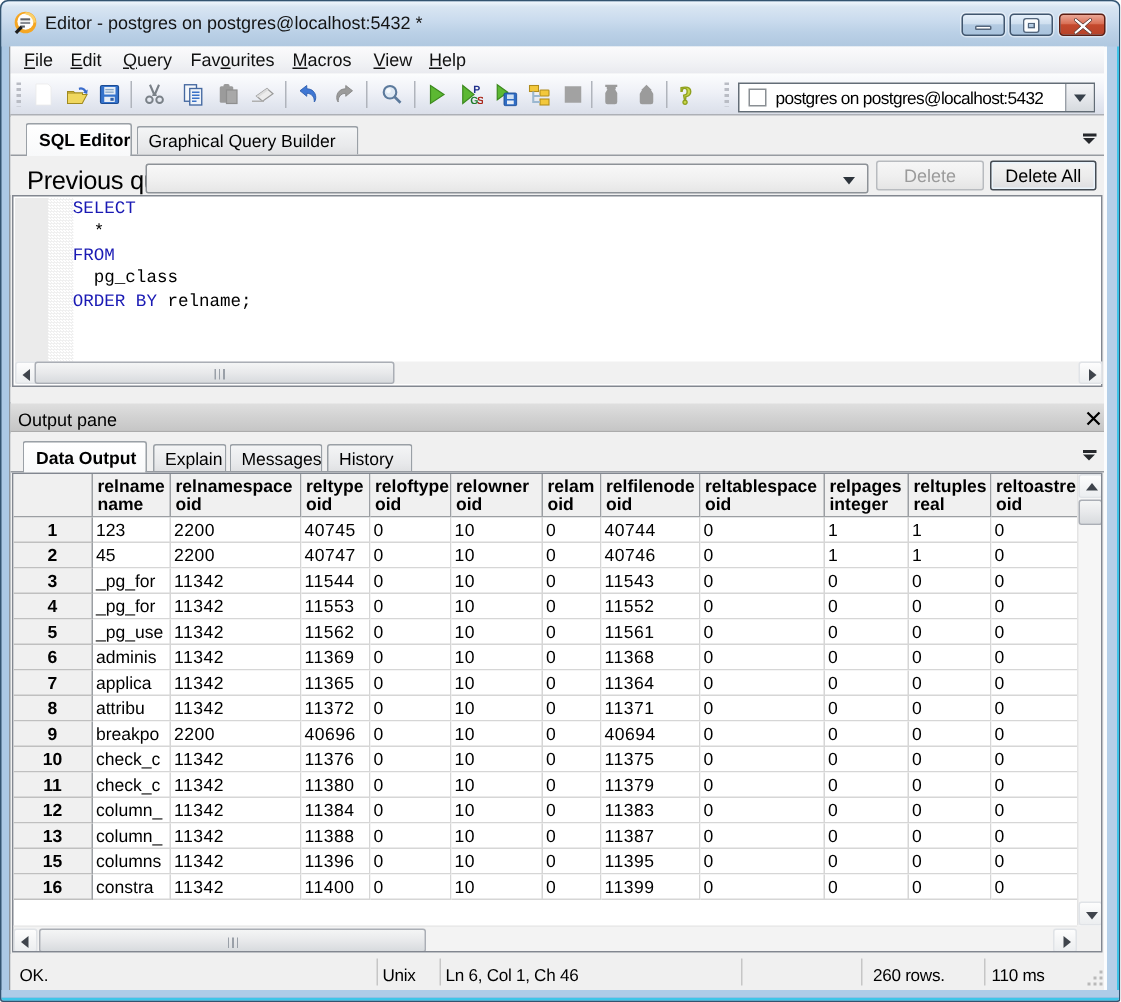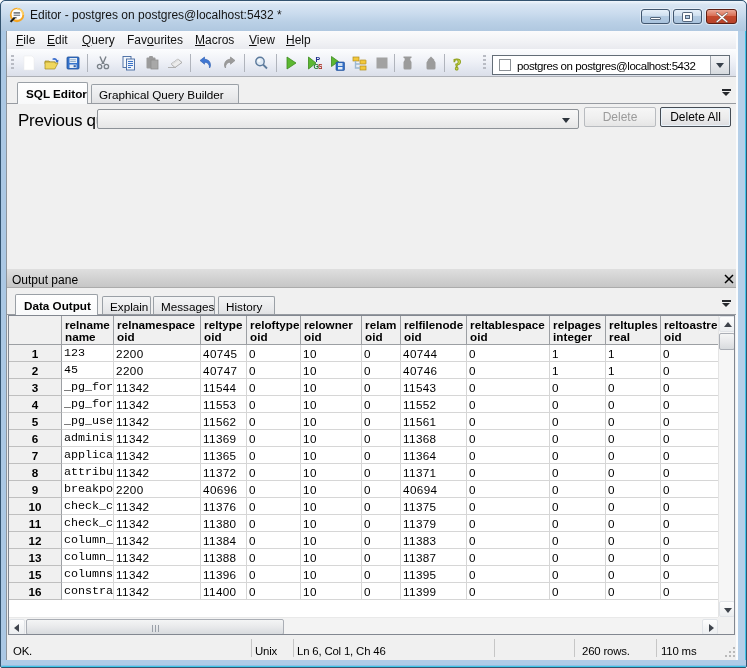--- a/index.html
+++ b/index.html
@@ -120,21 +120,21 @@
   table-layout:fixed; font-size:11.7px; }
 #gtable th { background:#f0f0f0; font-weight:bold; font-family:"Liberation Sans",sans-serif;
   border-right:1px solid #9c9fa3; border-bottom:1px solid #9c9fa3; padding:3px 0 0 3px;
   text-align:left; vertical-align:top; font-size:11.7px; line-height:12px; height:29px;
   white-space:nowrap; overflow:hidden; }
 #gtable td { background:#fff; font-family:"Liberation Sans",sans-serif; letter-spacing:0.34px; font-size:11.7px;
   border-right:1px solid #d6d6d6; border-bottom:1px solid #d6d6d6; padding:0 0 0 2px;
   height:17px; white-space:nowrap; overflow:hidden; vertical-align:middle; }
 #gtable td.rl { background:#f0f0f0; font-family:"Liberation Sans",sans-serif; letter-spacing:0; font-weight:bold;
   text-align:center; border-right:1px solid #9c9fa3; border-bottom:1px solid #bfbfbf; padding:0; }
-#gtable td.t { font-family:Liberation Mono, monospace; letter-spacing:0; }
+#gtable td.t { font-family:Liberation Sans, sans-serif; letter-spacing:0; }
 
 #gvs { position:absolute; left:709px; top:0; width:16px; height:301px; background:#f6f6f6; border-left:1px solid #e4e4e4;}
 #ghs { position:absolute; left:0; top:301px; width:709px; height:17px; background:#f3f3f3; border-top:1px solid #e9e9e9;}
 #gcorner { position:absolute; left:709px; top:301px; width:16px; height:17px; background:#f1f1f1; }
 
 
 #statusbar { position:absolute; left:7px; top:636px; width:729px; height:24px; background:#f0f0f0; font-size:0; }
 #statusbar .cell { position:absolute; top:3px; bottom:3px; border-left:1px solid #c6c6c6; }
 #statusbar .tx { position:absolute; top:9px; font-size:11.4px; letter-spacing:-0.18px; color:#000; white-space:nowrap; }
 #resize-grip { position:absolute; left:724px; top:646px; width:12px; height:12px; }
@@ -292,20 +292,36 @@
         <span style="left:8px;top:4px">SQL Editor</span>
       </div>
   </div>
 
   <div id="prevrow"></div>
   <div id="prevlbl">Previous queries</div>
   <div id="prevcombo"></div>
   <div id="btn-del" class="pbtn">Delete</div>
   <div id="btn-delall" class="pbtn">Delete All</div>
 
+  <div id="editor">
+    <div id="ed-margin"></div>
+    <div id="ed-fold"></div>
+    <div id="ed-text"><b>SELECT</b>
+  *
+<b>FROM</b>
+  pg_class
+<b>ORDER BY</b> relname;</div>
+    <div id="ed-hs">
+      <div class="sbtn harrow-l" style="left:0;top:0;width:16px;height:15px"></div>
+      <div class="sbtn harrow-r" style="left:709px;top:0;width:16px;height:15px"></div>
+      <div class="sthumb" style="left:13px;top:0;width:240px;height:15px">
+          <div class="hgrip" style="left:119px"></div>
+        </div>
+    </div>
+  </div>
 
   <div id="sash"></div>
   <div id="caption">
       <span class="t">Output pane</span>
       <svg class="x" viewBox="0 0 10 10">
         <path d="M1 1 L9 9 M9 1 L1 9" stroke="#000" stroke-width="1.5"></path>
       </svg>
     </div>
 
   <div id="tabrow2">

